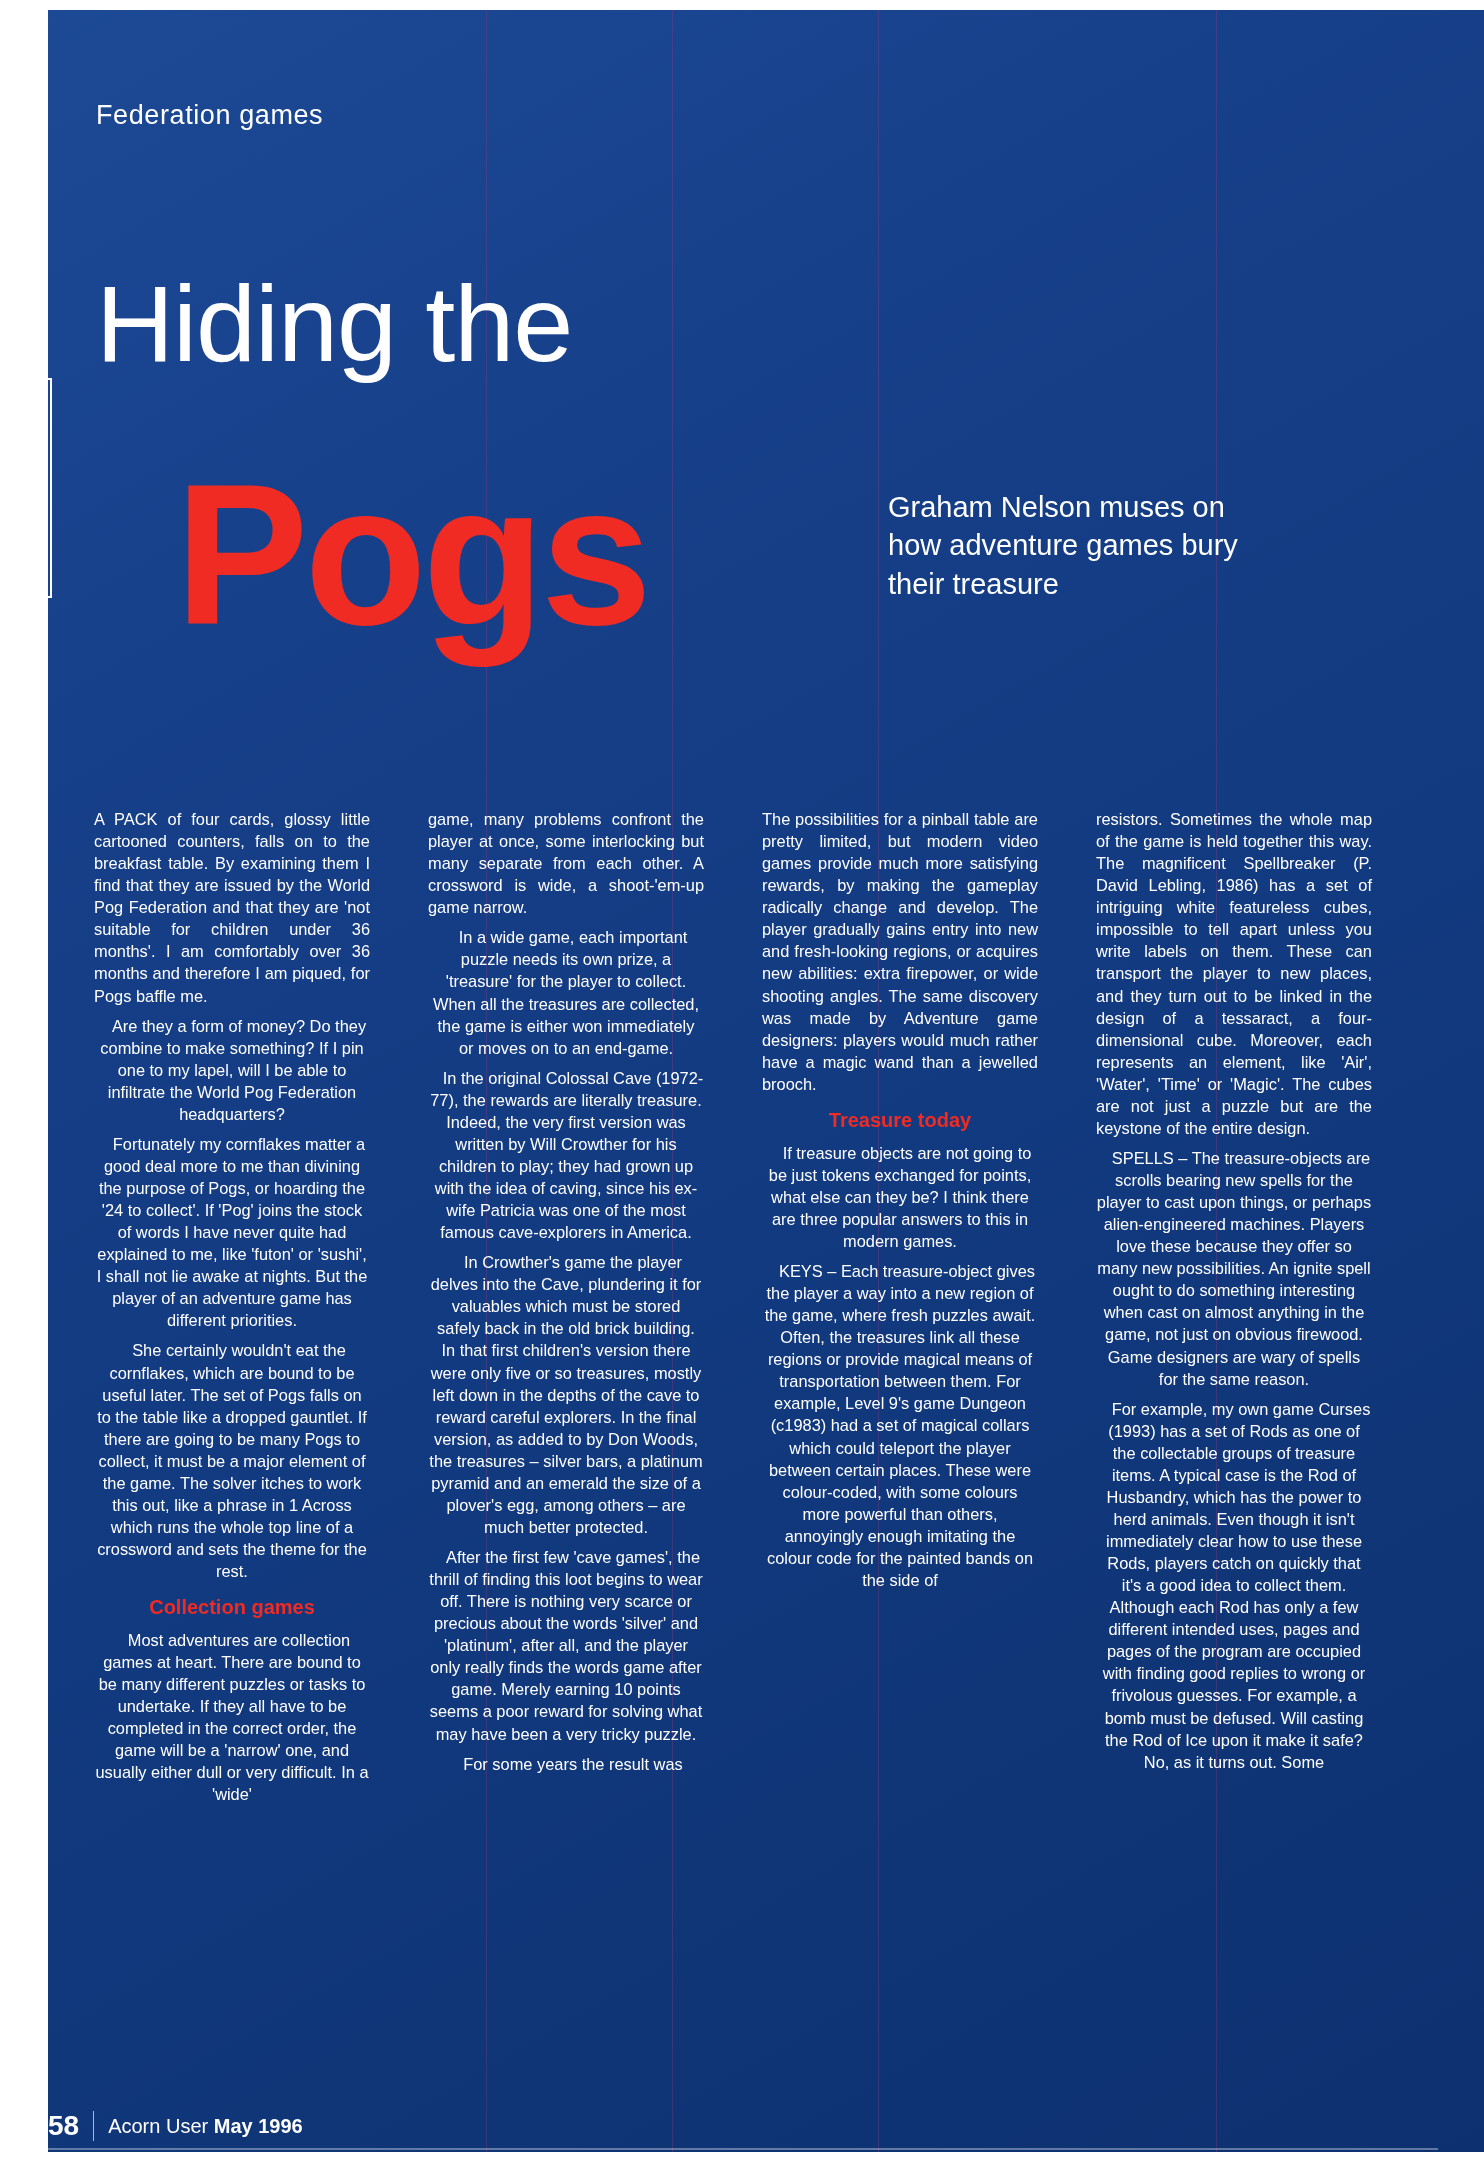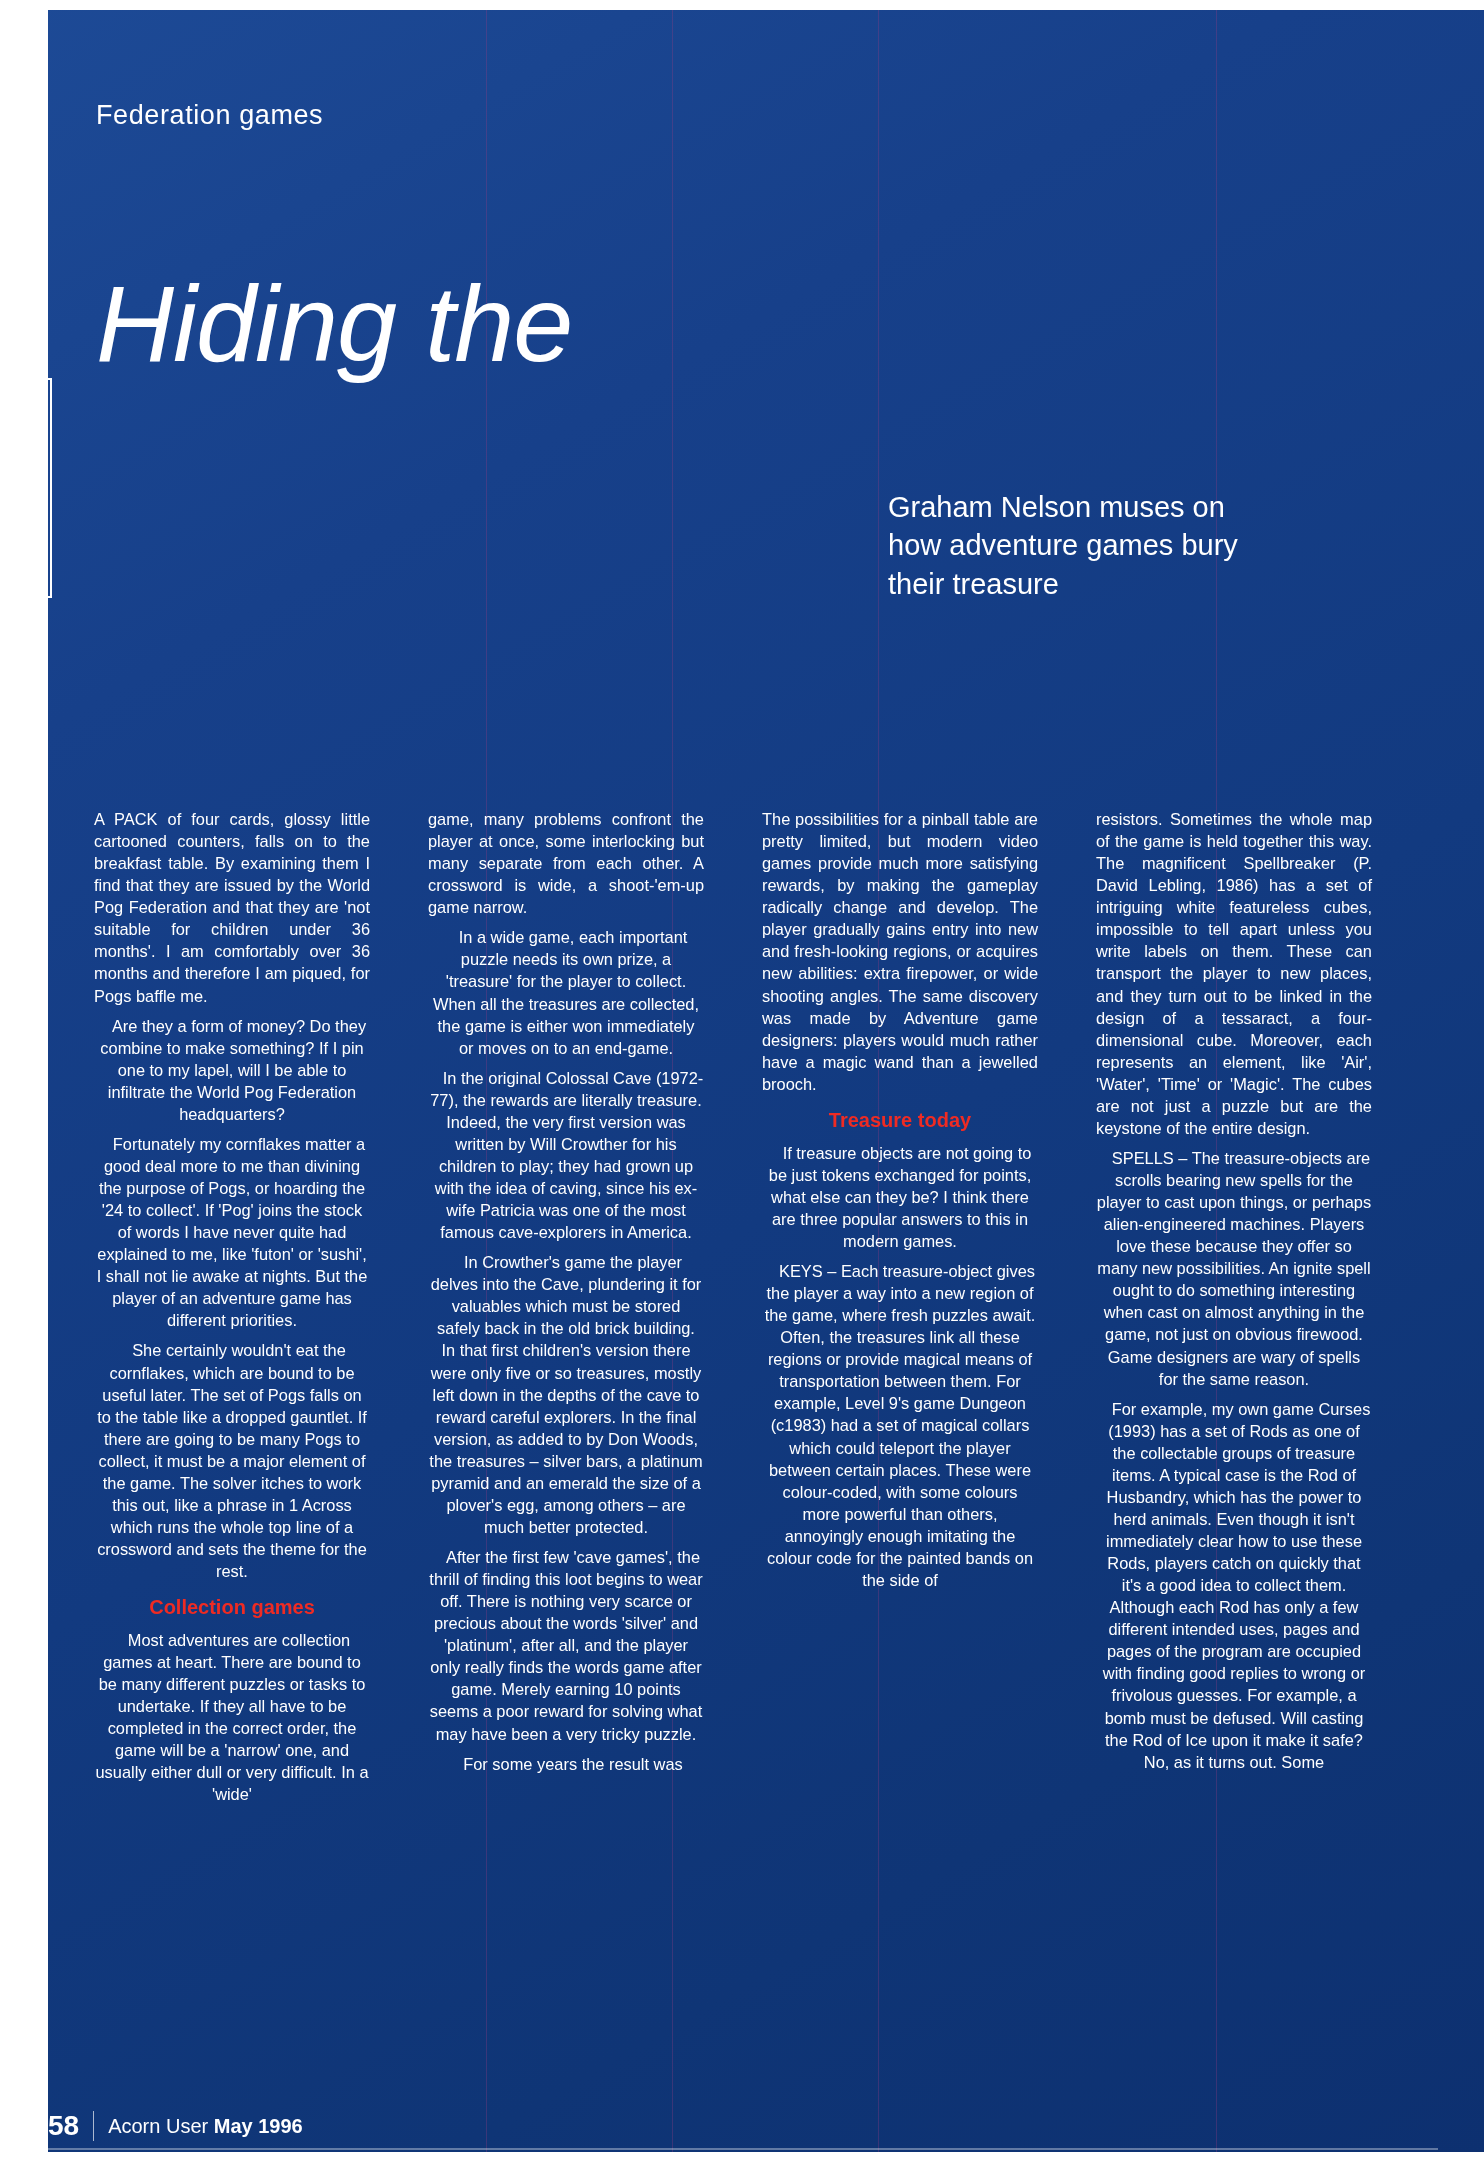--- a/index.html
+++ b/index.html
@@ -79,21 +79,20 @@
   }
   .headline-1 {
     position: absolute;
     left: 96px;
     top: 270px;
     color: #ffffff;
     font-size: 108px;
     font-weight: 300;
     letter-spacing: -1px;
     line-height: 1;
-    font-style: italic;
   }
   .headline-2 {
     position: absolute;
     left: 175px;
     top: 455px;
     color: #ef2b23;
     font-size: 200px;
     font-weight: bold;
     letter-spacing: -4px;
     line-height: 1;
@@ -188,20 +187,21 @@
   <div class="white-edge-top"></div>
   <div class="white-edge-bottom"></div>
 
   <div class="games-tab">
     <span>GAMES</span>
   </div>
 
   <div class="kicker">Federation games</div>
 
   <div class="headline-1">Hiding the</div>
+  <div class="headline-2">Pogs</div>
 
   <div class="standfirst">Graham Nelson muses on how adventure games bury their treasure</div>
 
   <div class="columns">
 
     <div class="col">
       <p>A PACK of four cards, glossy little cartooned counters, falls on to the breakfast table. By examining them I find that they are issued by the World Pog Federation and that they are 'not suitable for children under 36 months'. I am comfortably over 36 months and therefore I am piqued, for Pogs baffle me.</p>
       <p>Are they a form of money? Do they combine to make something? If I pin one to my lapel, will I be able to infiltrate the World Pog Federation headquarters?</p>
       <p>Fortunately my cornflakes matter a good deal more to me than divining the purpose of Pogs, or hoarding the '24 to collect'. If 'Pog' joins the stock of words I have never quite had explained to me, like 'futon' or 'sushi', I shall not lie awake at nights. But the player of an adventure game has different priorities.</p>
       <p>She certainly wouldn't eat the cornflakes, which are bound to be useful later. The set of Pogs falls on to the table like a dropped gauntlet. If there are going to be many Pogs to collect, it must be a major element of the game. The solver itches to work this out, like a phrase in 1 Across which runs the whole top line of a crossword and sets the theme for the rest.</p>

